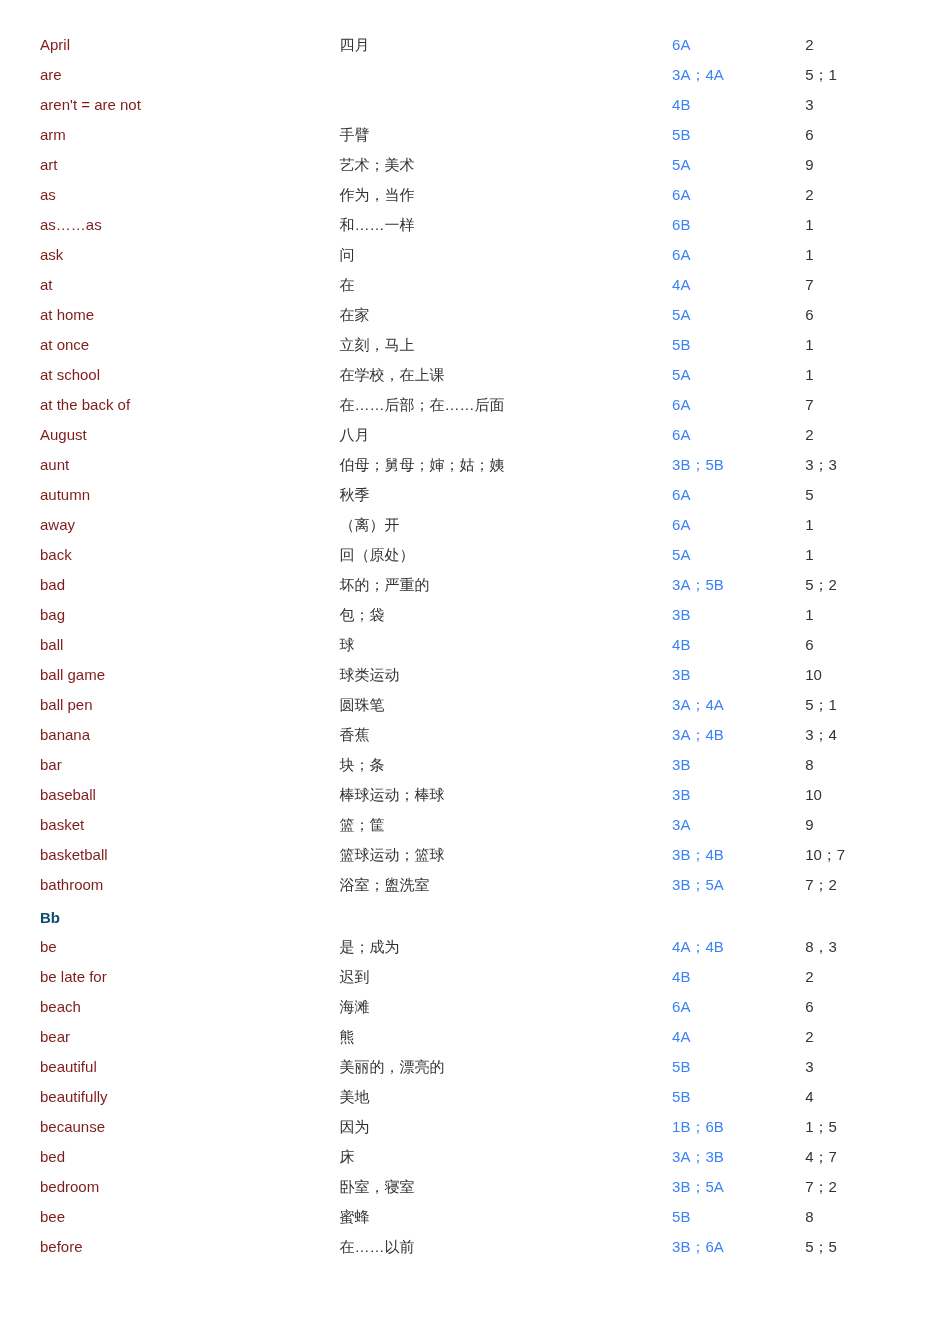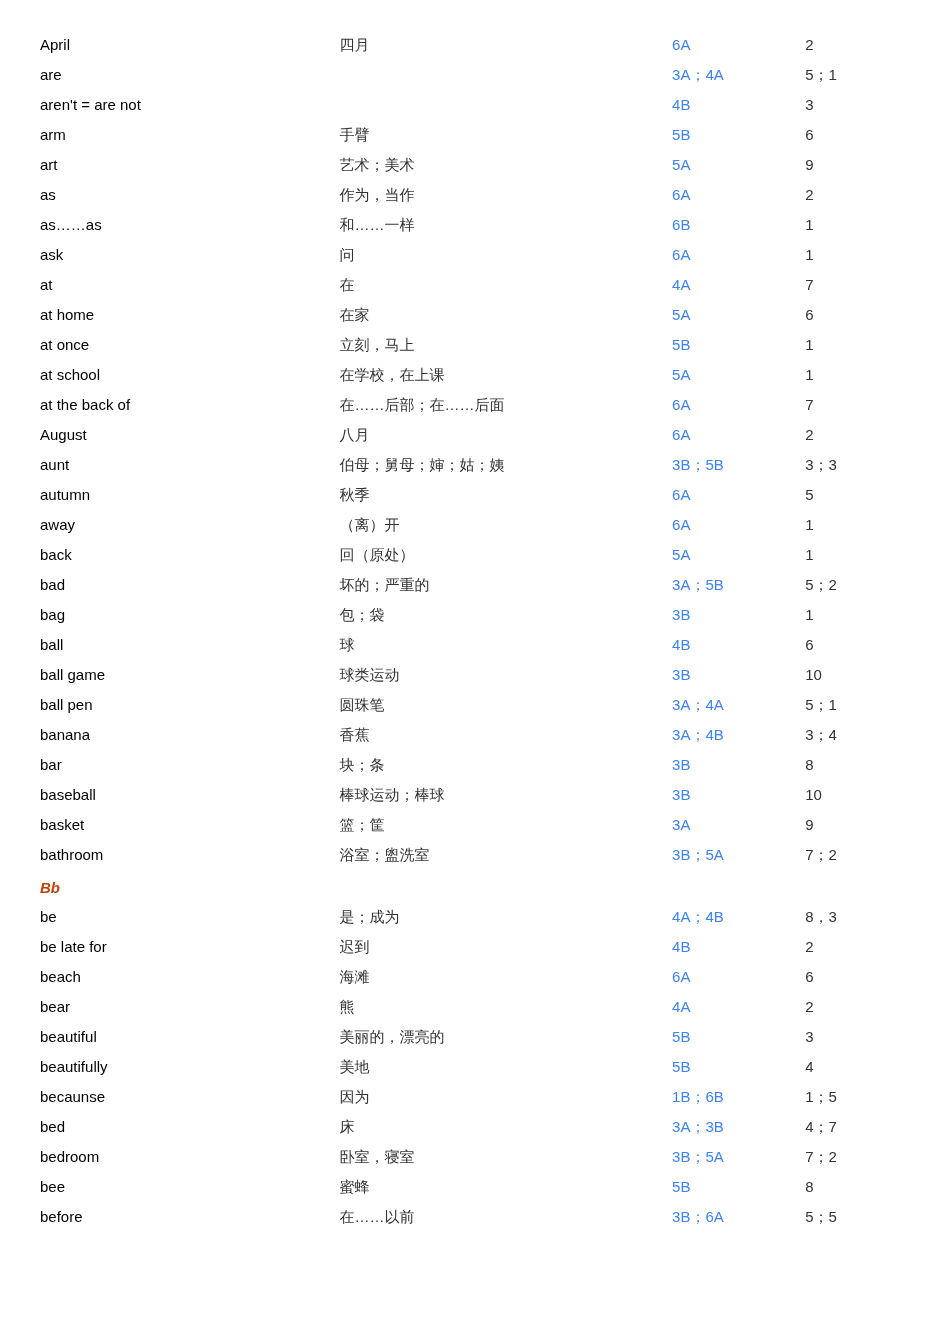--- a/index.html
+++ b/index.html
@@ -13,21 +13,21 @@
     .vocab-table {
       width: 100%;
       border-collapse: collapse;
     }
     .vocab-table td {
       padding: 3px 10px 3px 0;
       vertical-align: top;
       line-height: 1.6;
     }
     .vocab-table td:first-child {
-      color: #000000;
+      color: #7f1d1d;
       min-width: 180px;
       padding-right: 20px;
     }
     .vocab-table td:nth-child(2) {
       color: #333;
       min-width: 200px;
       padding-right: 20px;
     }
     .vocab-table td:nth-child(3) {
       color: #3b82f6;
@@ -206,27 +206,33 @@
         <td>3B</td>
         <td>10</td>
       </tr>
       <tr>
         <td>basket</td>
         <td>篮；筐</td>
         <td>3A</td>
         <td>9</td>
       </tr>
       <tr>
+        <td>basketball</td>
+        <td>篮球运动；篮球</td>
+        <td>3B；4B</td>
+        <td>10；7</td>
+      </tr>
+      <tr>
         <td>bathroom</td>
         <td>浴室；盥洗室</td>
         <td>3B；5A</td>
         <td>7；2</td>
       </tr>
       <tr class="section-header">
-        <td colspan="4" style="color: #c2410c; font-weight: bold; padding-top: 6px; font-style: italic;">Bb</td>
+        <td colspan="4" style="color: #0c4a6e; font-weight: bold; padding-top: 6px;">Bb</td>
       </tr>
       <tr>
         <td>be</td>
         <td>是；成为</td>
         <td>4A；4B</td>
         <td>8，3</td>
       </tr>
       <tr>
         <td>be late for</td>
         <td>迟到</td>

